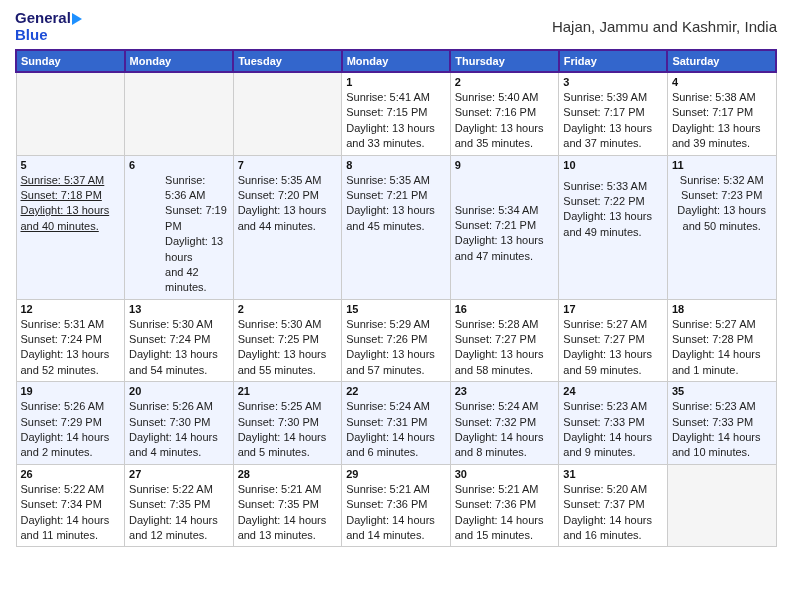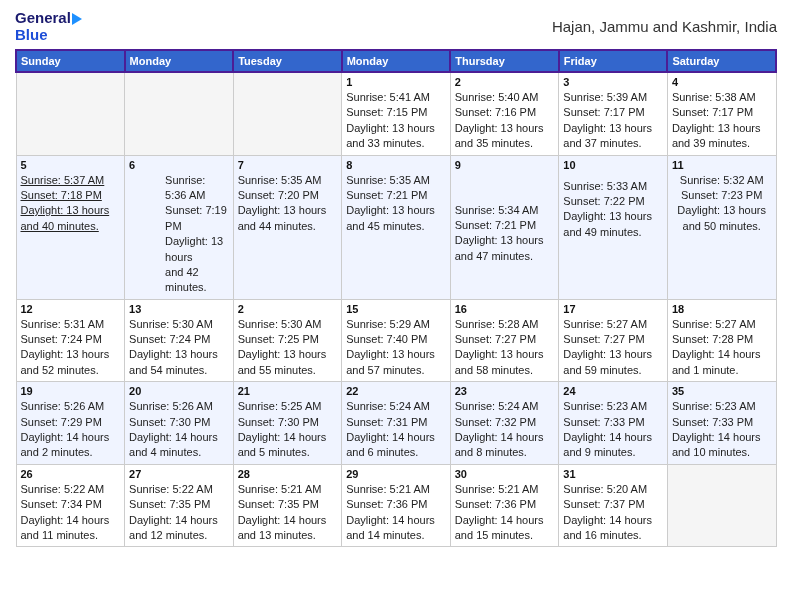--- a/index.html
+++ b/index.html
@@ -217,21 +217,21 @@
           <td>
             <span class="day-num">2</span>
             <div class="day-info" style="white-space: pre-line;">Sunrise: 5:30 AM
 Sunset: 7:25 PM
 Daylight: 13 hours
 and 55 minutes.</div>
           </td>
           <td>
             <span class="day-num">15</span>
             <div class="day-info" style="white-space: pre-line;">Sunrise: 5:29 AM
-Sunset: 7:40 PM
+Sunset: 7:26 PM
 Daylight: 13 hours
 and 57 minutes.</div>
           </td>
           <td>
             <span class="day-num">16</span>
             <div class="day-info" style="white-space: pre-line;">Sunrise: 5:28 AM
 Sunset: 7:27 PM
 Daylight: 13 hours
 and 58 minutes.</div>
           </td>

